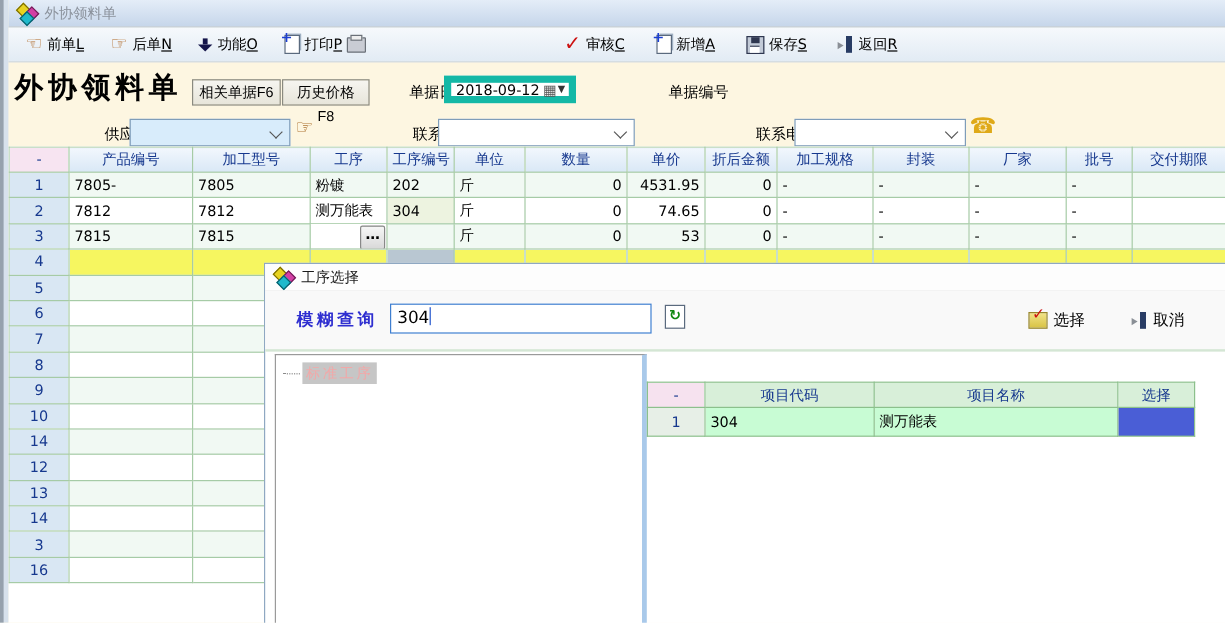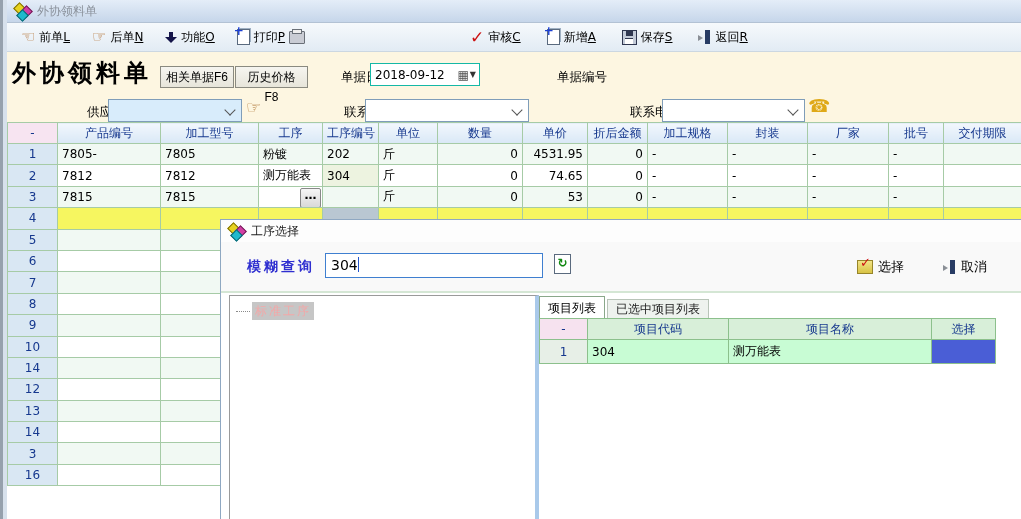--- a/index.html
+++ b/index.html
@@ -39,21 +39,21 @@
   .exit-ic .bar{position:absolute;right:1px;top:0;width:5px;height:14px;background:#283c64;}
   .exit-ic .arr{position:absolute;left:0;top:5px;width:0;height:0;border-top:3px solid transparent;border-bottom:3px solid transparent;border-left:5px solid #8a8f96;}
   u{text-decoration:underline;}
 
   
   .bigtitle{position:absolute;left:12px;top:57px;font-size:24px;font-weight:bold;letter-spacing:4px;}
   .hbtn{position:absolute;top:66px;height:22px;background:linear-gradient(#f6f5f0,#e7e5da);border:1px solid #8a8a80;font-size:12px;padding:0 5px;line-height:20px;box-sizing:border-box;}
   .btn-rel{left:160px;width:74px;}
   .btn-his{left:235px;width:73px;}
   .lbl{position:absolute;font-size:12.5px;padding-left:32px;}
-  .date-field{position:absolute;left:370px;top:63px;width:110px;height:23px;background:#fff;border:1px solid #14b8a6;box-sizing:border-box;display:flex;align-items:center;padding-left:4px;}
+  .date-field{position:absolute;left:370px;top:63px;width:110px;height:23px;background:#fff;border:6px solid #14b8a6;box-sizing:border-box;display:flex;align-items:center;padding-left:4px;}
   .date-field .cal{margin-left:auto;color:#555;font-size:12px;}
   .date-field .dd{color:#333;font-size:8px;margin:0 3px 0 1px;}
   .txt-field{position:absolute;left:593px;top:62px;width:142px;height:24px;background:#fff;border:1px solid #777;box-sizing:border-box;line-height:22px;padding-left:5px;}
   .combo{position:absolute;height:23px;background:#fff;border:1px solid #7f9db9;box-sizing:border-box;}
   .combo .chev{position:absolute;right:7px;top:6px;width:7px;height:7px;border-right:1.6px solid #555;border-bottom:1.6px solid #555;transform:rotate(45deg);}
   .combo-sup{left:108px;top:99px;width:134px;background:#d8ecfb;}
   .combo-con{left:365px;top:99px;width:164px;}
   .combo-tel{left:662px;top:99px;width:143px;}
   .finger-icon{position:absolute;left:246px;top:97px;color:#b07838;font-size:17px;}
   .phone-icon{position:absolute;left:808px;top:95px;color:#dfa918;font-size:18px;}
@@ -527,24 +527,20 @@
     </div>
 
     <div class="tree-panel">
       <span class="tree-item">
         <span class="tree-dots"></span>
         <span class="tree-label">标准工序</span>
       </span>
     </div>
 
 
-    <div class="tabs">
-      <span class="tab active">项目列表</span>
-      <span class="tab inactive">已选中项目列表</span>
-    </div>
 
     <table id="dlg-table">
       <colgroup>
         <col style="width:48px">
           <col style="width:141px">
           <col style="width:203px">
           <col style="width:64px">
       </colgroup>
       <thead>
         <tr>

